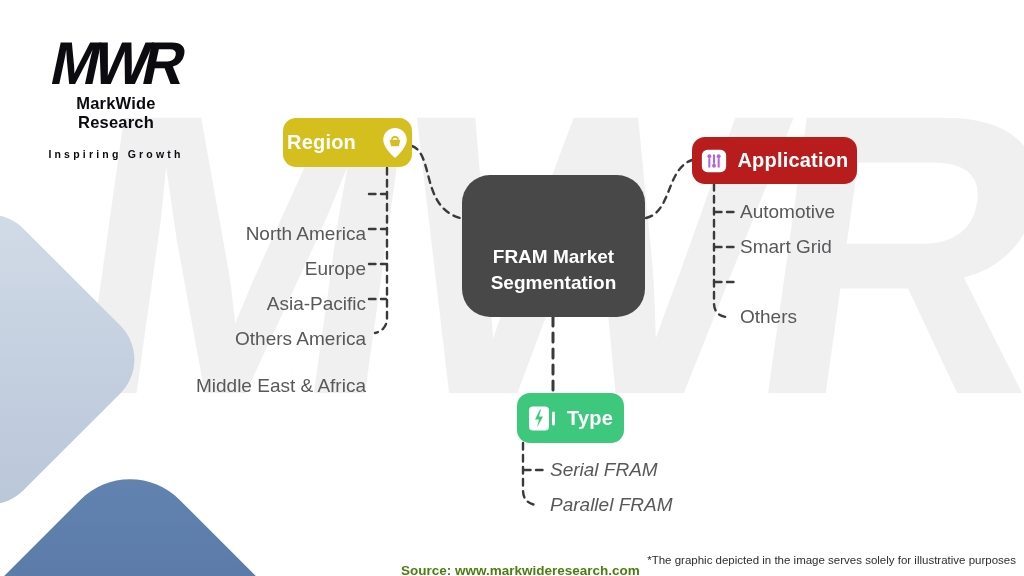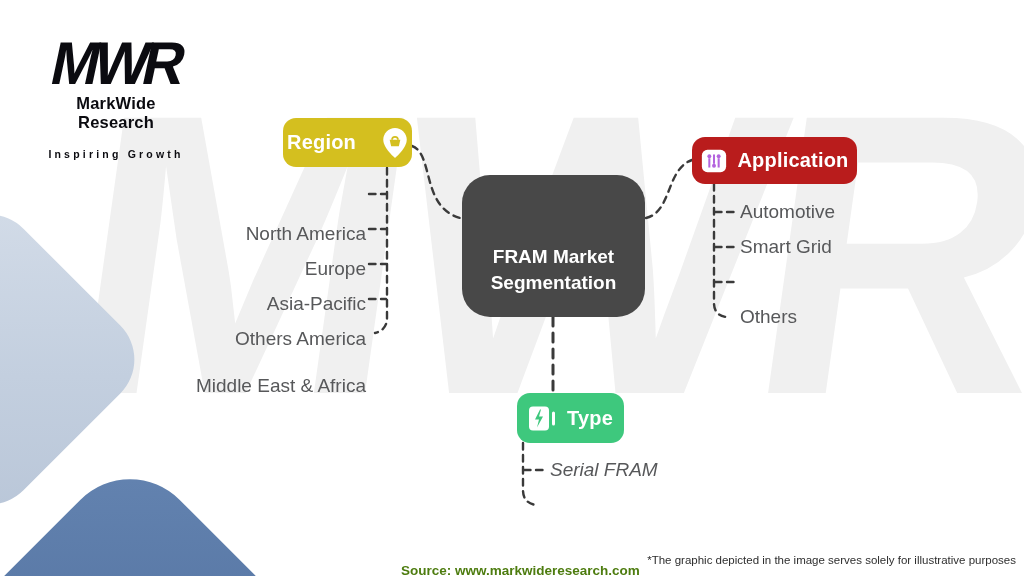--- a/index.html
+++ b/index.html
@@ -134,17 +134,18 @@
   <div class="item r" style="top:229px">Europe</div>
   <div class="item r" style="top:264px">Asia-Pacific</div>
   <div class="item r" style="top:299px">Others America</div>
   <div class="item r" style="top:346px">Middle East &amp; Africa</div>
 
   <div class="item a" style="top:212px">Automotive</div>
   <div class="item a" style="top:247px">Smart Grid</div>
   <div class="item a" style="top:317px">Others</div>
 
   <div class="item t" style="top:470px">Serial FRAM</div>
+  <div class="item t" style="top:505px">Parallel FRAM</div>
 
   <div class="source">Source: www.markwideresearch.com</div>
   <div class="disclaimer">*The graphic depicted in the image serves solely for illustrative purposes</div>
 
 </div>
 
 </body></html>

